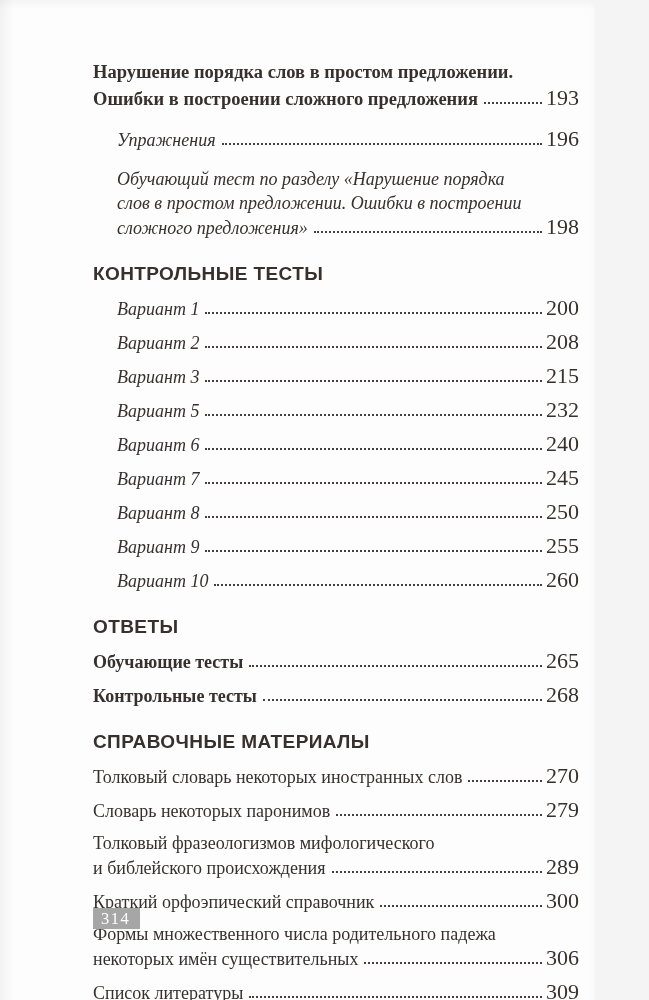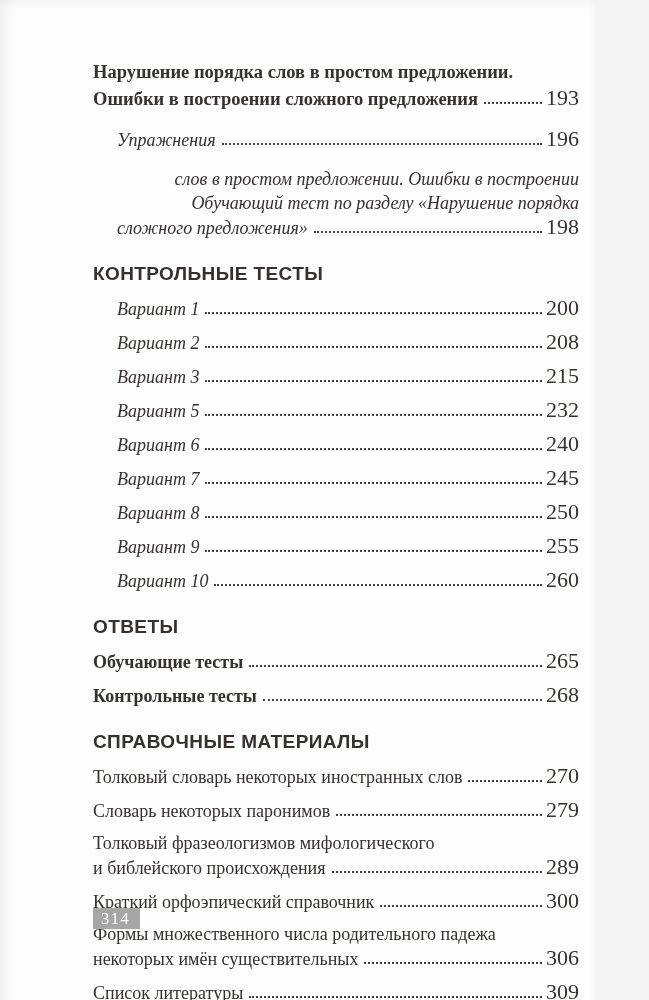--- a/index.html
+++ b/index.html
@@ -51,21 +51,21 @@
     margin-top: 9px;
   }
   .section .item:first-child { margin-top: 0; }
 
   
   .section.s0 .item + .item { margin-top: 15px; }
   .section.s0 .item.bold { font-size: 18.5px; line-height: 25px; }
   .section.s0 .item { line-height: 24px; }
 
   .item.bold .pre-lines, .item.bold .t { font-weight: bold; }
-  .item.italic .pre-lines, .item.italic .t { font-style: italic; text-align: right; }
+  .item.italic .pre-lines, .item.italic .t { font-style: italic; }
   .item.indent { padding-left: 24px; }
 
   .last-line { display: flex; align-items: baseline; }
   .t { white-space: nowrap; }
   .leader {
     flex: 1 1 auto;
     min-width: 14px;
     margin: 0 4px 0 6px;
     border-bottom: 2px dotted #45403d;
     transform: translateY(-1px);
@@ -110,22 +110,22 @@
         <div class="item italic indent">
 
     <div class="last-line">
       <span class="t">Упражнения</span>
       <span class="leader"></span>
       <span class="pg">196</span>
     </div>
   </div>
         <div class="item italic indent">
     <div class="pre-lines">
+            <div>Обучающий тест по разделу «Нарушение порядка</div>
             <div>слов в простом предложении. Ошибки в построении</div>
-            <div>Обучающий тест по разделу «Нарушение порядка</div>
           </div>
     <div class="last-line">
       <span class="t">сложного предложения»</span>
       <span class="leader"></span>
       <span class="pg">198</span>
     </div>
   </div>
       </div>
       <div class="section s1">
         <div class="heading">КОНТРОЛЬНЫЕ ТЕСТЫ</div>

